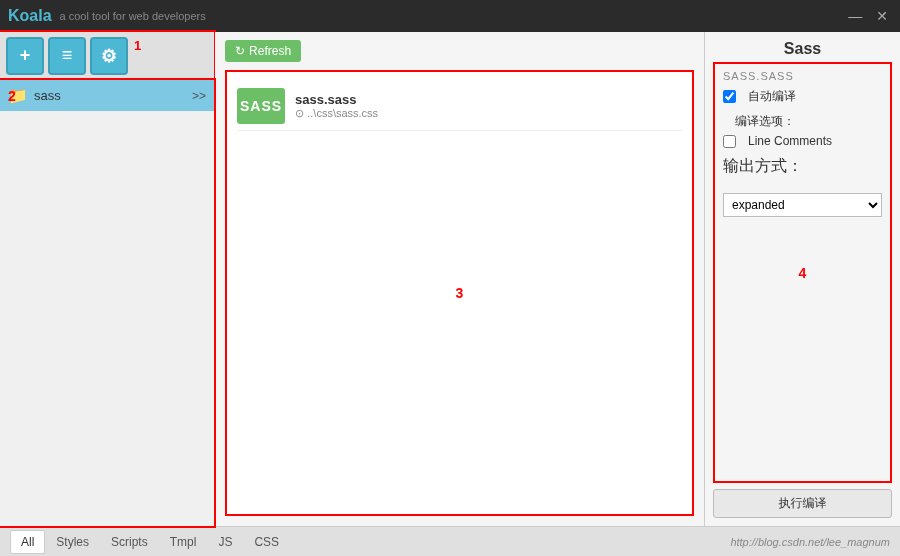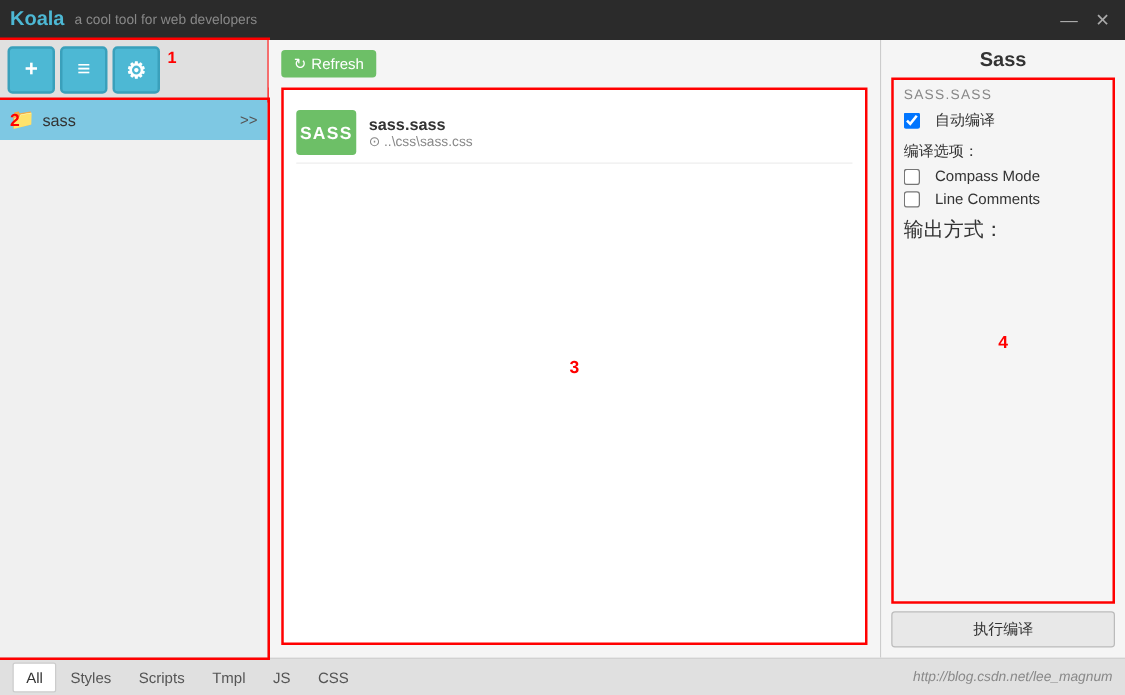--- a/index.html
+++ b/index.html
@@ -244,21 +244,21 @@
       height: 13px;
     }
     .checkbox-label {
       font-size: 12px;
       color: #333;
     }
 
     .section-divider {
       font-size: 12px;
       color: #333;
-      margin: 8px 0 4px 0;
+      margin: 8px 0 4px 12px;
       font-weight: normal;
     }
 
     .output-section {
       font-size: 16px;
       color: #333;
       margin: 8px 0 16px 0;
     }
 
     .dropdown-row {
@@ -409,33 +409,37 @@
     <div id="settings-box">
       <div class="settings-section-title">SASS.SASS</div>
 
       <div class="checkbox-row">
         <input type="checkbox" id="auto-compile" checked="" style="">
         <label class="checkbox-label" for="auto-compile">自动编译</label>
       </div>
 
       <div class="section-divider">编译选项：</div>
 
-      <div class="checkbox-row">
-        <input type="checkbox" id="compass-mode" style="">
-        <label class="checkbox-label" for="compass-mode">Compass Mode</label>
-      </div>
 
       <div class="checkbox-row">
         <input type="checkbox" id="line-comments" style="">
         <label class="checkbox-label" for="line-comments">Line Comments</label>
       </div>
 
 
 
       <div class="output-section">输出方式：</div>
+      <div class="dropdown-row">
+        <select class="output-select">
+          <option value="expanded" selected="">expanded</option>
+          <option value="nested">nested</option>
+          <option value="compact">compact</option>
+          <option value="compressed">compressed</option>
+        </select>
+      </div>
 
       <span class="settings-number annotation">4</span>
     </div>
 
     <div id="execute-btn-row">
       <button class="execute-btn">执行编译</button>
     </div>
   </div>
 
 </div>

